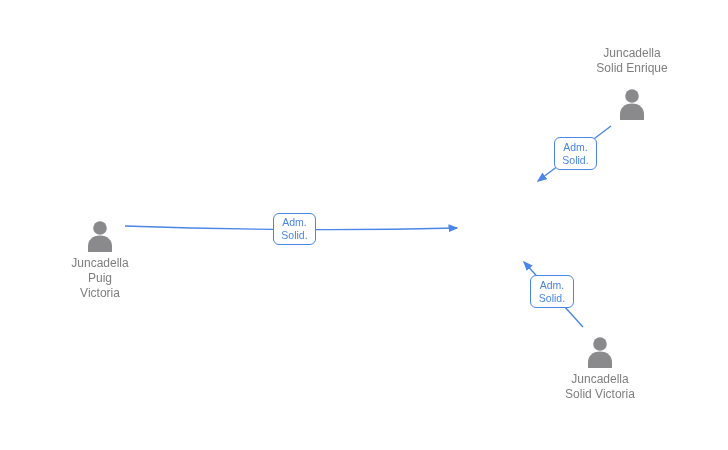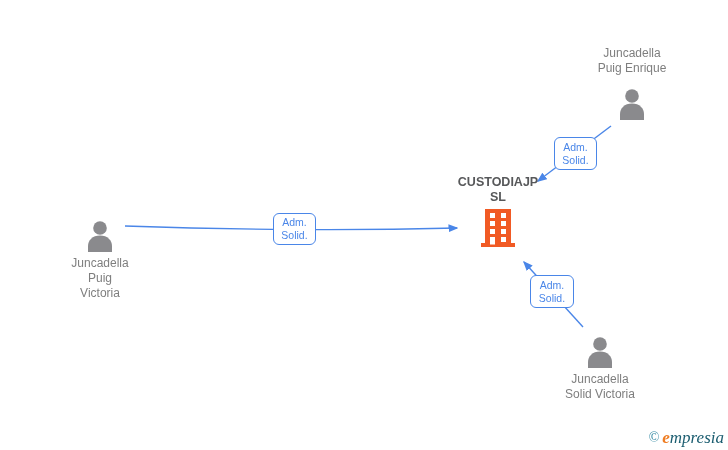--- a/index.html
+++ b/index.html
@@ -43,21 +43,21 @@
       </marker>
     </defs>
     <path d="M611,126 L538,181" stroke="#4a86e8" stroke-width="1.4" fill="none" marker-end="url(#arrow)"></path>
     <path d="M125,226 Q300,232 457,228" stroke="#4a86e8" stroke-width="1.4" fill="none" marker-end="url(#arrow)"></path>
     <path d="M583,327 L524,262" stroke="#4a86e8" stroke-width="1.4" fill="none" marker-end="url(#arrow)"></path>
   </svg>
 
   <div class="node" style="left:557px;top:46px;width:150px;">
     <div class="pname">
       <span>Juncadella</span>
-      <span>Puig Enrique</span>
+      <span>Solid Enrique</span>
     </div>
     <svg class="icon-gap-below" width="34" height="32" viewBox="0 0 34 32">
       <circle cx="17" cy="8" r="6.8" fill="#8a8a8d"></circle>
       <path d="M17,15.5 c-7.6,0 -12,4.9 -12,10.6 L5,32 L29,32 L29,26.1 c0,-5.7 -4.4,-10.6 -12,-10.6 Z" fill="#8a8a8d"></path>
     </svg>
   </div>
 
   <div class="node" style="left:44px;top:220px;width:112px;">
     <svg class="icon-gap-above" width="34" height="32" viewBox="0 0 34 32">
       <circle cx="17" cy="8" r="6.8" fill="#8a8a8d"></circle>
@@ -74,49 +74,28 @@
     <svg class="icon-gap-above" width="34" height="32" viewBox="0 0 34 32">
       <circle cx="17" cy="8" r="6.8" fill="#8a8a8d"></circle>
       <path d="M17,15.5 c-7.6,0 -12,4.9 -12,10.6 L5,32 L29,32 L29,26.1 c0,-5.7 -4.4,-10.6 -12,-10.6 Z" fill="#8a8a8d"></path>
     </svg>
     <div class="pname">
       <span>Juncadella</span>
       <span>Solid Victoria</span>
     </div>
   </div>
 
-  <div class="node" style="left:448px;top:175px;width:100px;">
-    <div class="cname">
-      <span>CUSTODIAJP</span>
-      <span>SL</span>
-    </div>
-    <svg class="bicon" width="34" height="38" viewBox="0 0 34 38">
-      <rect x="4" y="0" width="26" height="35.5" fill="#f15a24"></rect>
-      <rect x="0" y="34" width="34" height="4" fill="#f15a24"></rect>
-      <rect x="9" y="4" width="5" height="5" fill="#ffffff"></rect>
-      <rect x="20" y="4" width="5" height="5" fill="#ffffff"></rect>
-      <rect x="9" y="12" width="5" height="5" fill="#ffffff"></rect>
-      <rect x="20" y="12" width="5" height="5" fill="#ffffff"></rect>
-      <rect x="9" y="20" width="5" height="5" fill="#ffffff"></rect>
-      <rect x="20" y="20" width="5" height="5" fill="#ffffff"></rect>
-      <rect x="9" y="28" width="5" height="7.5" fill="#ffffff"></rect>
-      <rect x="20" y="28" width="5" height="5" fill="#ffffff"></rect>
-    </svg>
-  </div>
 
   <div class="elabel" style="left:554px;top:137px;width:41px;height:31px;">
     <span>Adm.</span>
     <span>Solid.</span>
   </div>
   <div class="elabel" style="left:273px;top:213px;width:41px;height:30px;">
     <span>Adm.</span>
     <span>Solid.</span>
   </div>
   <div class="elabel" style="left:530px;top:275px;width:42px;height:31px;">
     <span>Adm.</span>
     <span>Solid.</span>
   </div>
 
-  <div class="logo">
-    <span class="copy">©</span><span class="e">e</span><span class="rest">mpresia</span>
-  </div>
 
 </div>
 
 </body></html>

